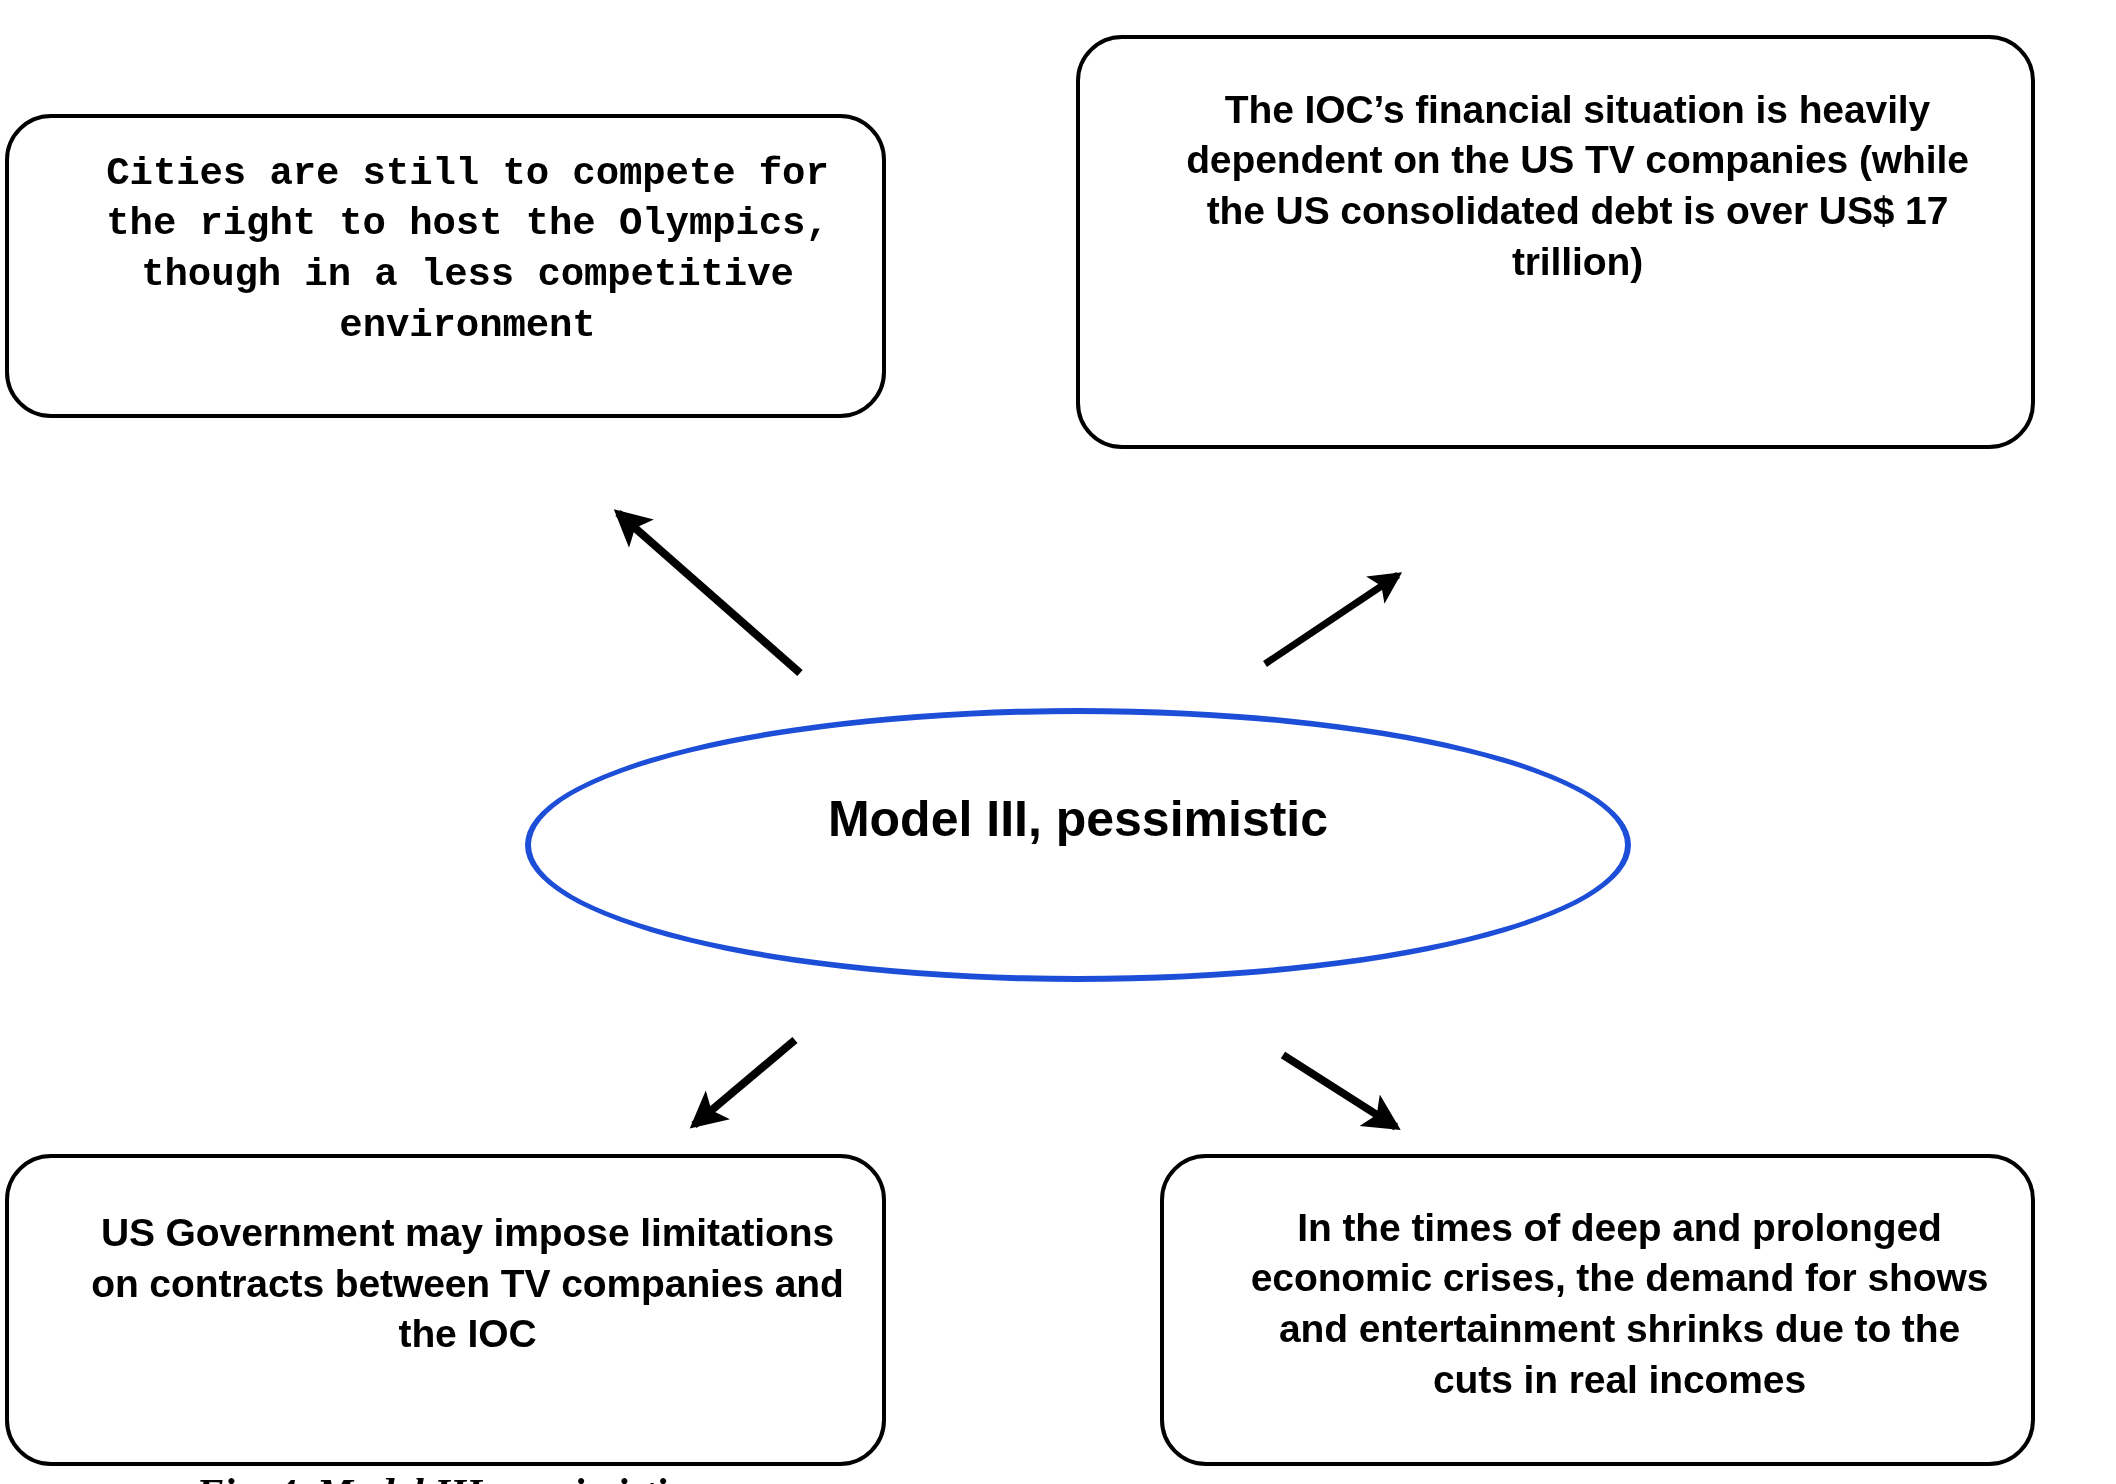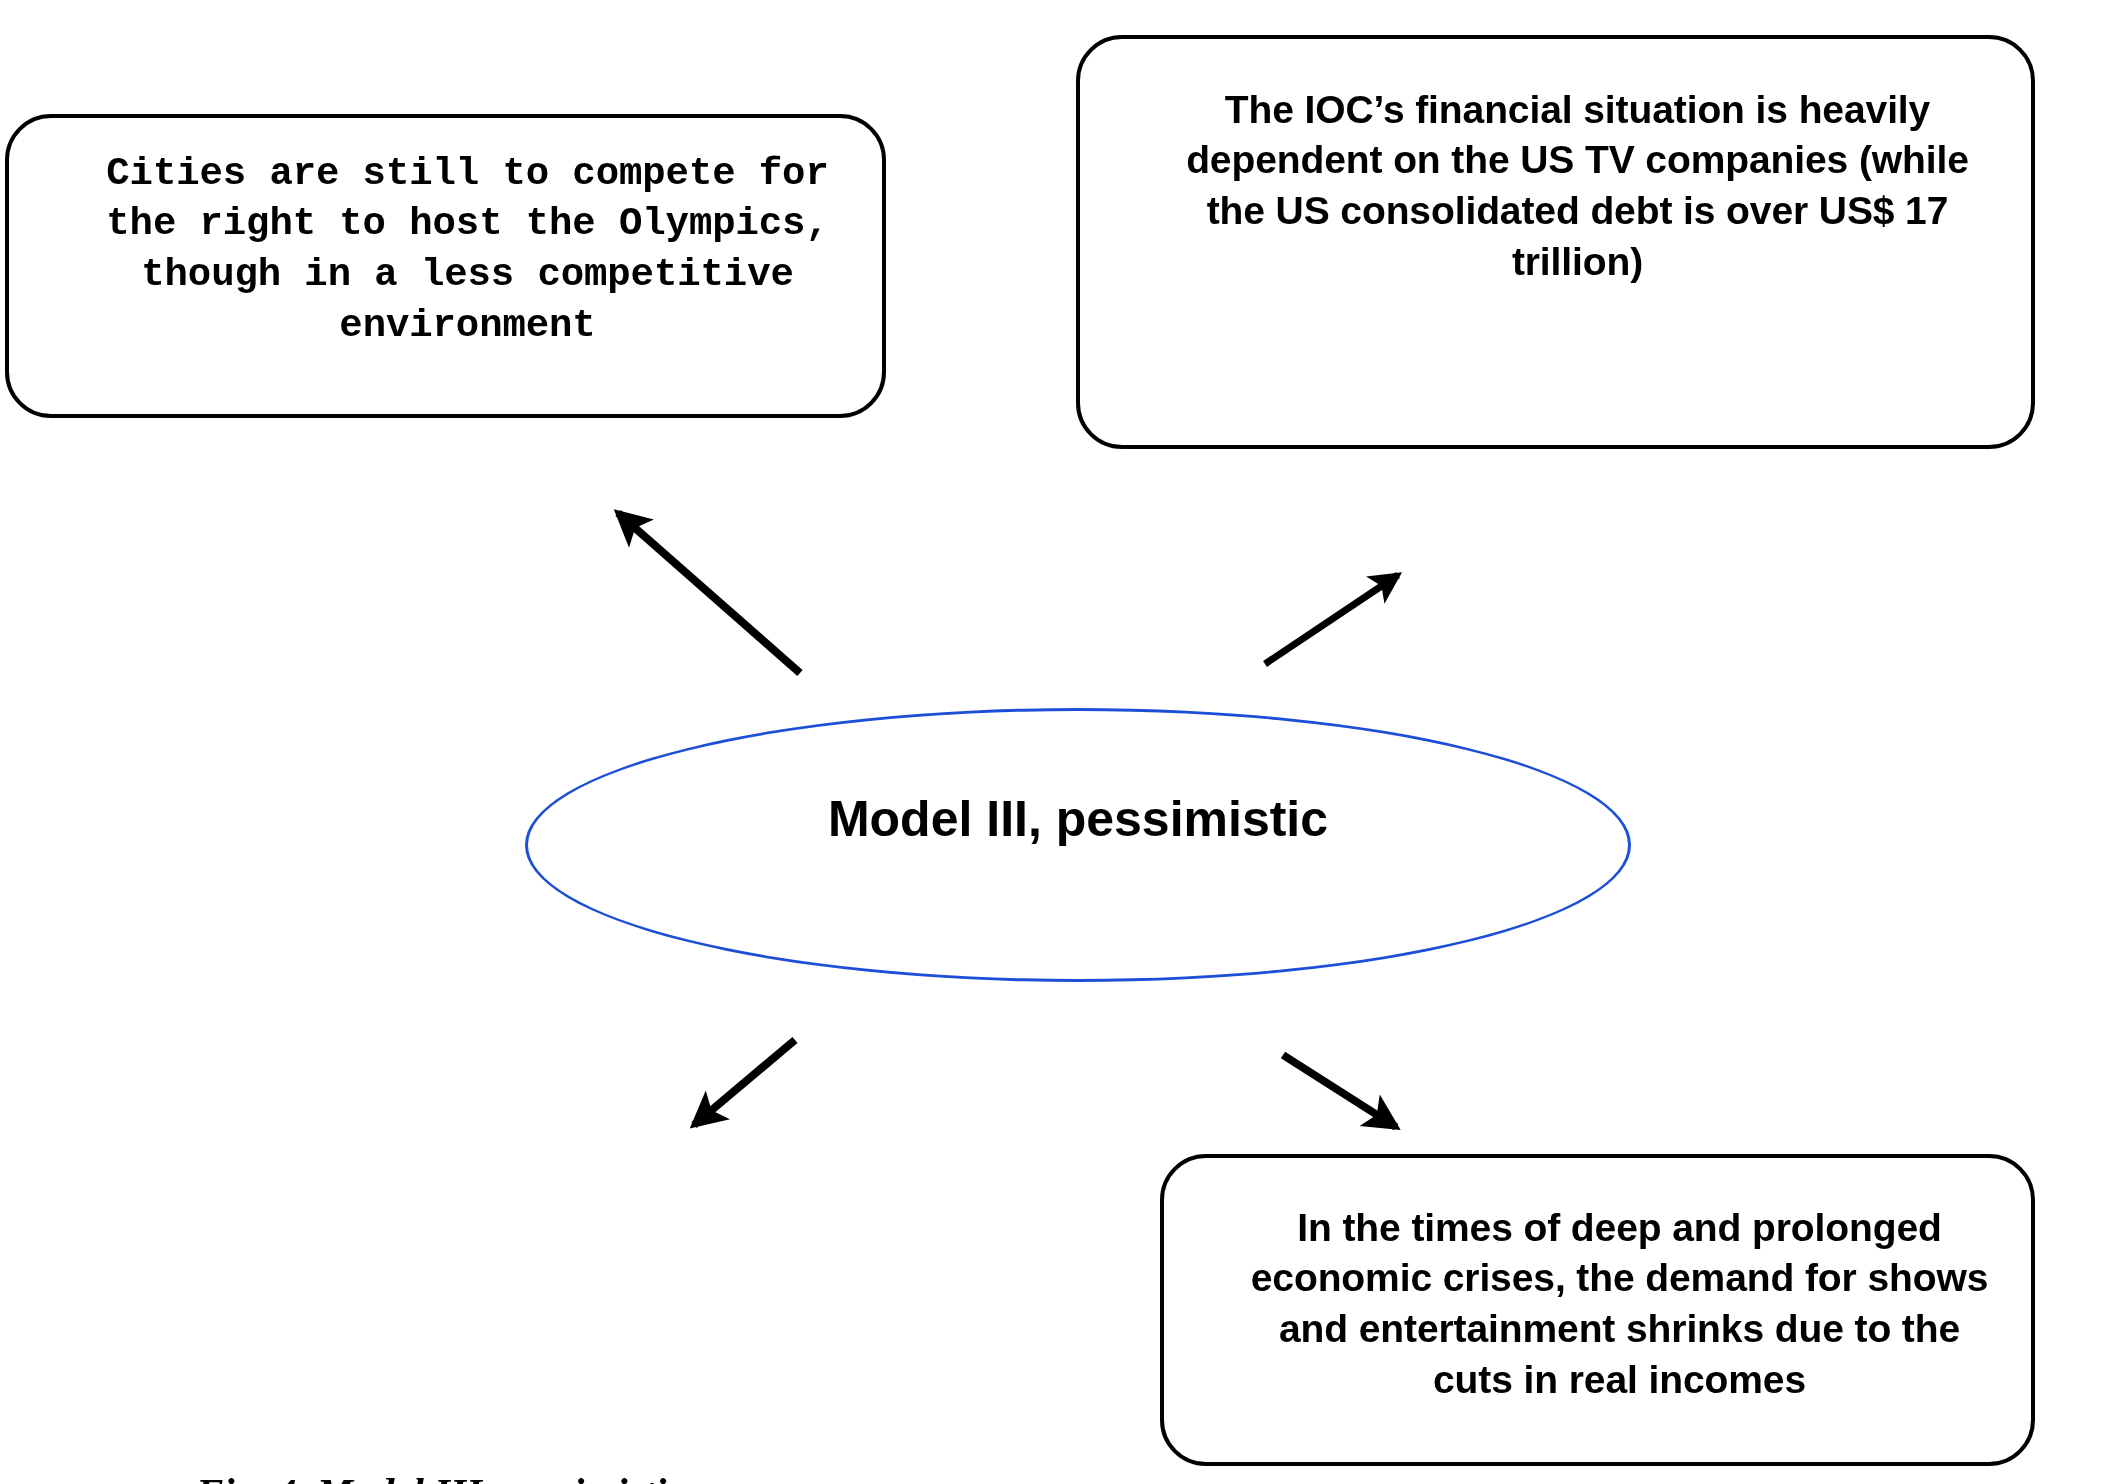--- a/index.html
+++ b/index.html
@@ -75,21 +75,21 @@
     transform: translateY(-6px);
     padding: 0 28px;
   }
   #center-ellipse {
     position: absolute;
     left: 525px;
     top: 708px;
     width: 1106px;
     height: 274px;
     box-sizing: border-box;
-    border: 3px solid #1d4ed8;
+    border: 6px solid #1d4ed8;
     border-radius: 50%;
     background: #ffffff;
     display: flex;
     align-items: center;
     justify-content: center;
   }
   #center-ellipse .ellipse-text {
     font-weight: bold;
     font-size: 50px;
     color: #000000;
@@ -122,20 +122,23 @@
 <div id="canvas">
 
   <div class="node-box" id="box-top-left">
     <div class="node-text">Cities are still to compete for the right to host the Olympics, though in a less competitive environment</div>
   </div>
 
   <div class="node-box" id="box-top-right">
     <div class="node-text">The IOC’s financial situation is heavily dependent on the US TV companies (while the US consolidated debt is over US$ 17 trillion)</div>
   </div>
 
+  <div class="node-box" id="box-bottom-left">
+    <div class="node-text">US Government may impose limitations on contracts between TV companies and the IOC</div>
+  </div>
 
   <div class="node-box" id="box-bottom-right">
     <div class="node-text">In the times of deep and prolonged economic crises, the demand for shows and entertainment shrinks due to the cuts in real incomes</div>
   </div>
 
   <div id="center-ellipse">
     <div class="ellipse-text">Model III, pessimistic</div>
   </div>
 
   <svg id="arrow-layer" viewBox="0 0 2116 1484">

